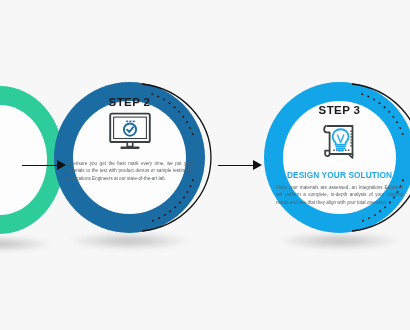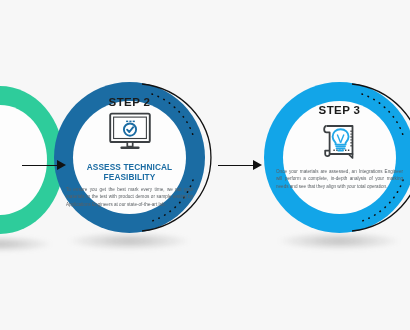--- a/index.html
+++ b/index.html
@@ -86,21 +86,20 @@
             <rect x="22.4" y="8.6" width="2.1" height="1.5"></rect>
             <rect x="25.7" y="8.6" width="2.1" height="1.5"></rect>
           </g>
           <circle cx="23" cy="17.6" r="6.1" fill="none" stroke="#1b6ca3" stroke-width="1.9"></circle>
           <path d="M 20.1 17.7 L 22.3 20 L 26.2 15.2" fill="none" stroke="#1b6ca3" stroke-width="1.9" stroke-linecap="round" stroke-linejoin="round"></path>
           <rect x="20.3" y="30" width="5.4" height="4.6" fill="#ffffff" stroke="#3c4043" stroke-width="1.7"></rect>
           <rect x="13.4" y="34.4" width="19.2" height="2.5" rx="1.2" fill="#3c4043"></rect>
         </svg>
       </div>
 
-      <div class="heading dark">ASSESS TECHNICAL FEASIBILITY</div>
       <div class="body">
           <p>To ensure you get the best mark every time, we put your materials to the test with product demos or sample testing by Applications Engineers at our state-of-the-art lab.</p>
         </div>
     </div>
   </div>
 
   <div class="connector" style="left:218px;top:165px;width:41px;"></div>
   <div class="arrowhead" style="left:253px;top:160px;border-left:9px solid #111;"></div>
 
   <div>
@@ -135,19 +134,20 @@
 
           <path d="M 24.6 9.2 C 19.9 9.2 16.6 12.6 16.6 16.8 C 16.6 19.6 18.2 21.3 19.6 22.8 L 19.6 24.6 L 29.6 24.6 L 29.6 22.8 C 31 21.3 32.6 19.6 32.6 16.8 C 32.6 12.6 29.3 9.2 24.6 9.2 Z" fill="#ffffff" stroke="#22a8e8" stroke-width="1.9" stroke-linejoin="round"></path>
           <line x1="21.3" y1="14.6" x2="24.6" y2="22.8" stroke="#22a8e8" stroke-width="1.4"></line>
           <line x1="27.9" y1="14.6" x2="24.6" y2="22.8" stroke="#22a8e8" stroke-width="1.4"></line>
           <line x1="20.2" y1="26.3" x2="29.0" y2="26.3" stroke="#22a8e8" stroke-width="1.8" stroke-linecap="round"></line>
           <line x1="20.6" y1="28.5" x2="28.6" y2="28.5" stroke="#22a8e8" stroke-width="1.8" stroke-linecap="round"></line>
           <line x1="22.4" y1="30.7" x2="26.8" y2="30.7" stroke="#22a8e8" stroke-width="1.8" stroke-linecap="round"></line>
         </svg>
       </div>
 
+      <div class="heading bright">DESIGN YOUR SOLUTION</div>
       <div class="body">
           <p>Once your materials are assessed, an Integrations Engineer will perform a complete, in-depth analysis of your marking needs and see that they align with your total operation.</p>
         </div>
     </div>
   </div>
 
 </div>
 
 </body></html>

